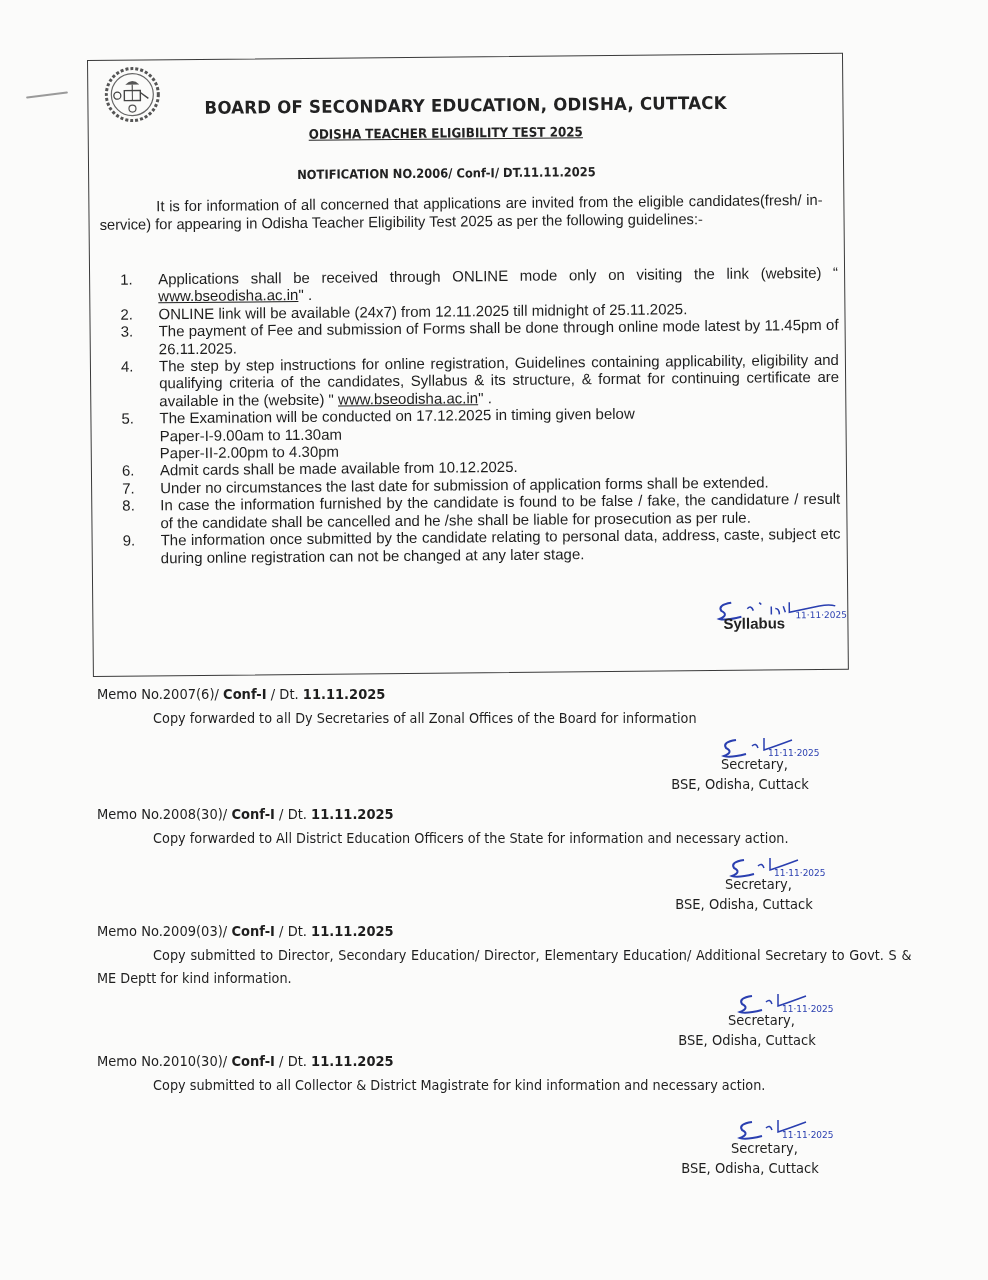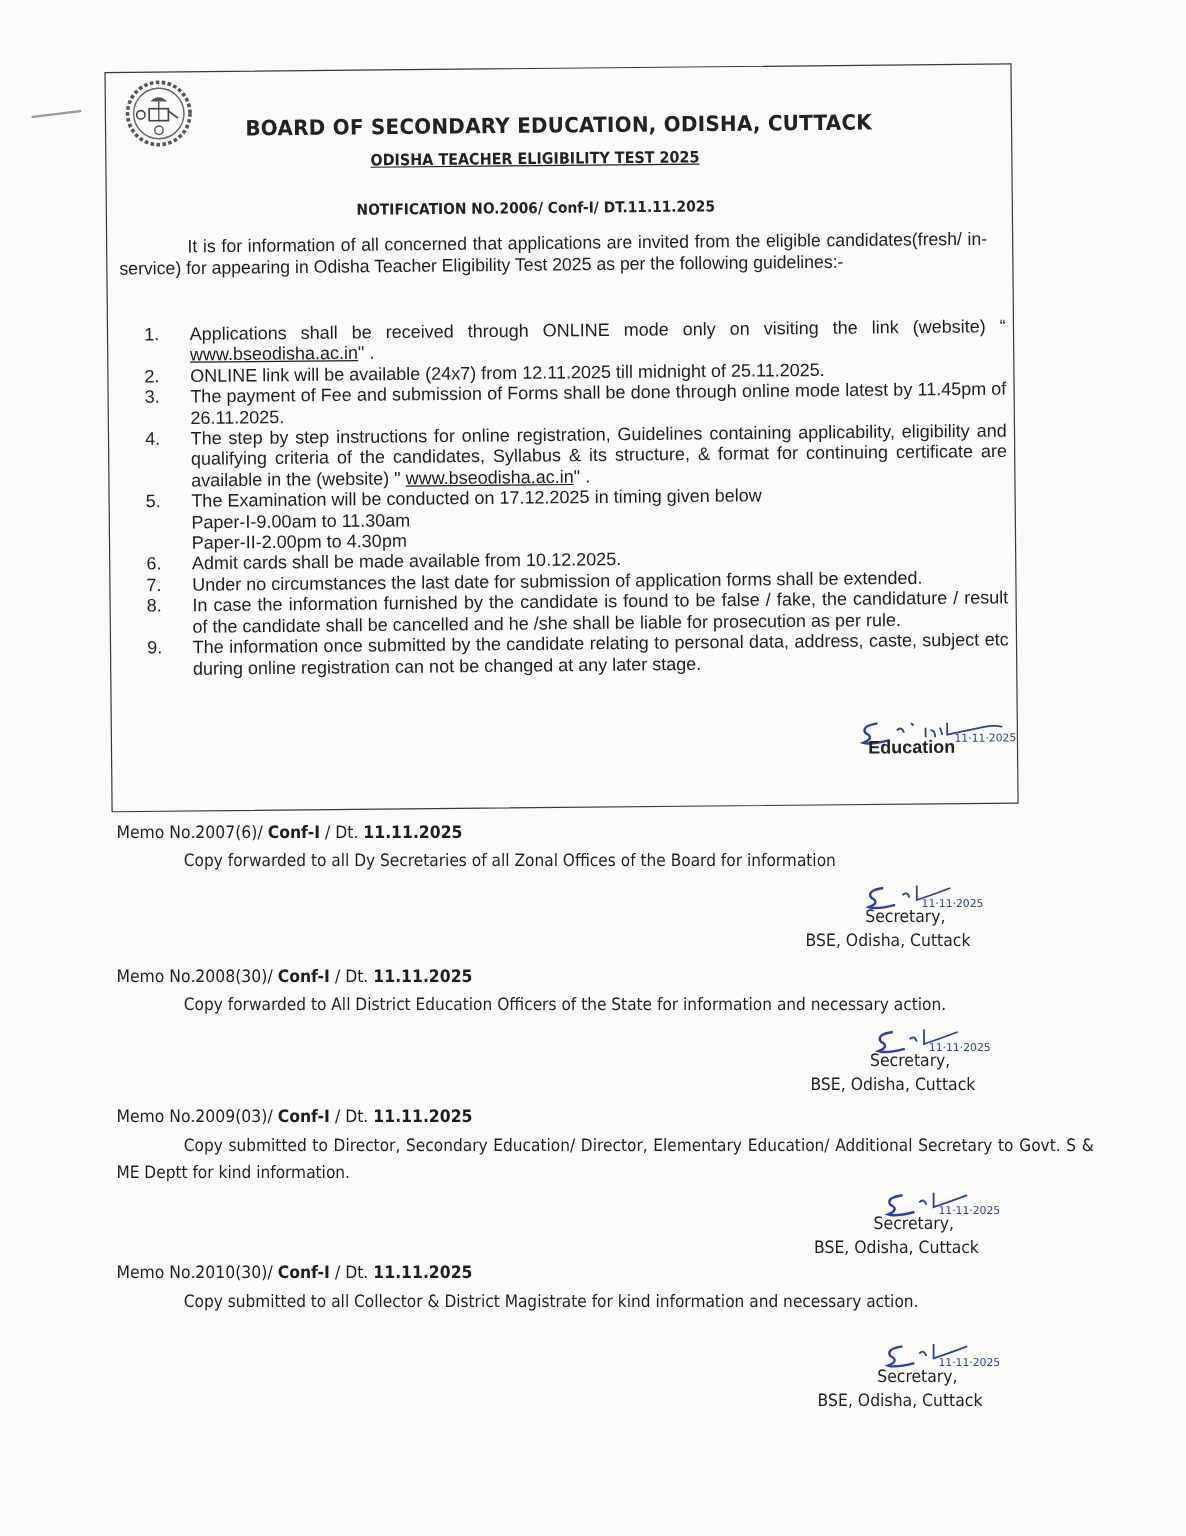--- a/index.html
+++ b/index.html
@@ -141,21 +141,21 @@
       <span>The information once submitted by the candidate relating to personal data, address, caste, subject etc during online registration can not be changed at any later stage.</span>
     </li>
   </ol>
 
   <svg class="signature-scribble" style="left:620px; top:540px; width:150px; height:30px;" viewBox="0 0 150 30">
     <path d="M18 8 Q4 10 8 16 Q16 20 6 24 Q12 26 28 22" fill="none" stroke="#2a3fb0" stroke-width="2"></path>
     <path d="M34 14 q4 -4 6 2 M46 8 l2 2" fill="none" stroke="#2a3fb0" stroke-width="1.6"></path>
     <path d="M58 12 l0 8 M62 14 q4 0 4 6 M70 12 l2 6 M76 8 l0 10 q10 -2 30 -6 q10 -2 16 0" fill="none" stroke="#2a3fb0" stroke-width="1.5"></path>
     <text x="82" y="24" font-size="9" fill="#2a3fb0" font-family="DejaVu Sans, sans-serif">11·11·2025</text>
   </svg>
-  <div class="sig-main">Education</div>
+  <div class="sig-main">Syllabus</div>
 </div>
 
 <div class="memo" style="top:686px;">
   <span class="memo-header"><span>Memo No.2007(6)/ </span><b>Conf-I</b><span> / Dt. </span><b>11.11.2025</b></span>
   <span class="memo-body">Copy forwarded to all Dy Secretaries of all Zonal Offices of the Board for information</span>
 </div>
 <svg class="signature-scribble" style="left:718px; top:732px; width:150px; height:30px;" viewBox="0 0 150 30">
   <path d="M18 8 Q4 10 8 16 Q16 20 6 24 Q12 26 28 22" fill="none" stroke="#2a3fb0" stroke-width="2"></path>
   <path d="M34 14 q4 -4 6 2 M46 6 l0 12 q12 -4 28 -10" fill="none" stroke="#2a3fb0" stroke-width="1.5"></path>
   <text x="50" y="24" font-size="9" fill="#2a3fb0" font-family="DejaVu Sans, sans-serif">11·11·2025</text>

